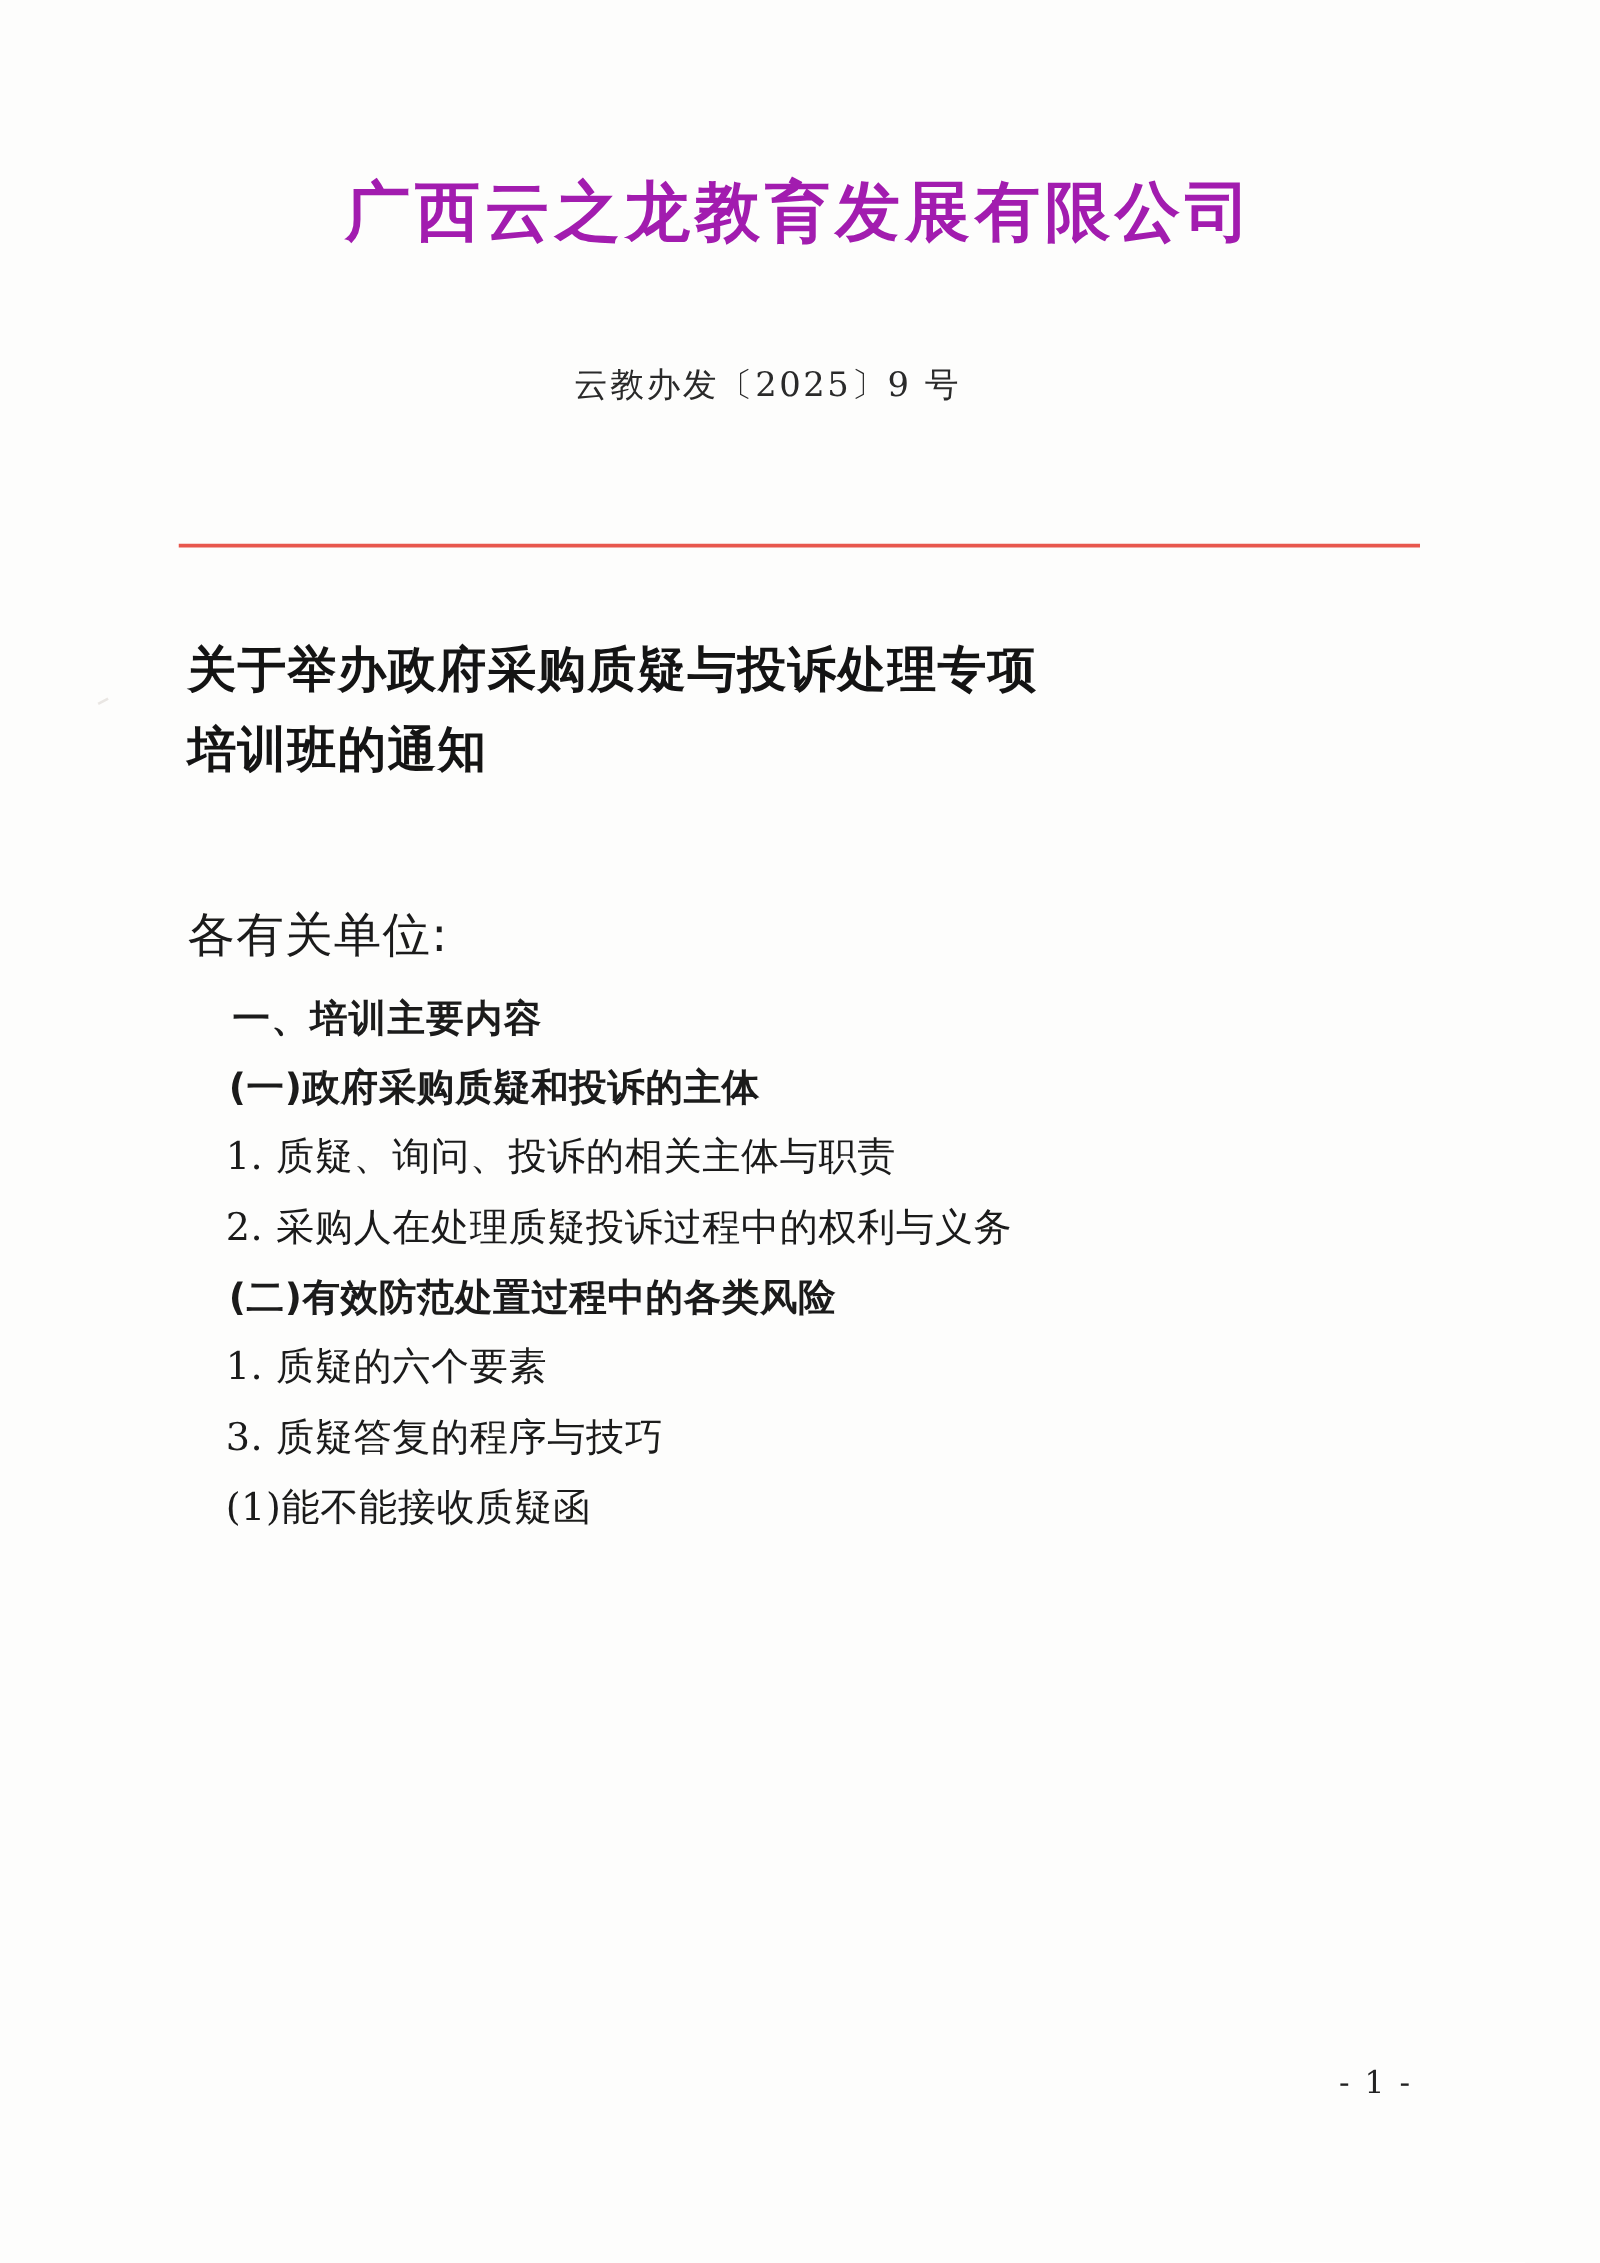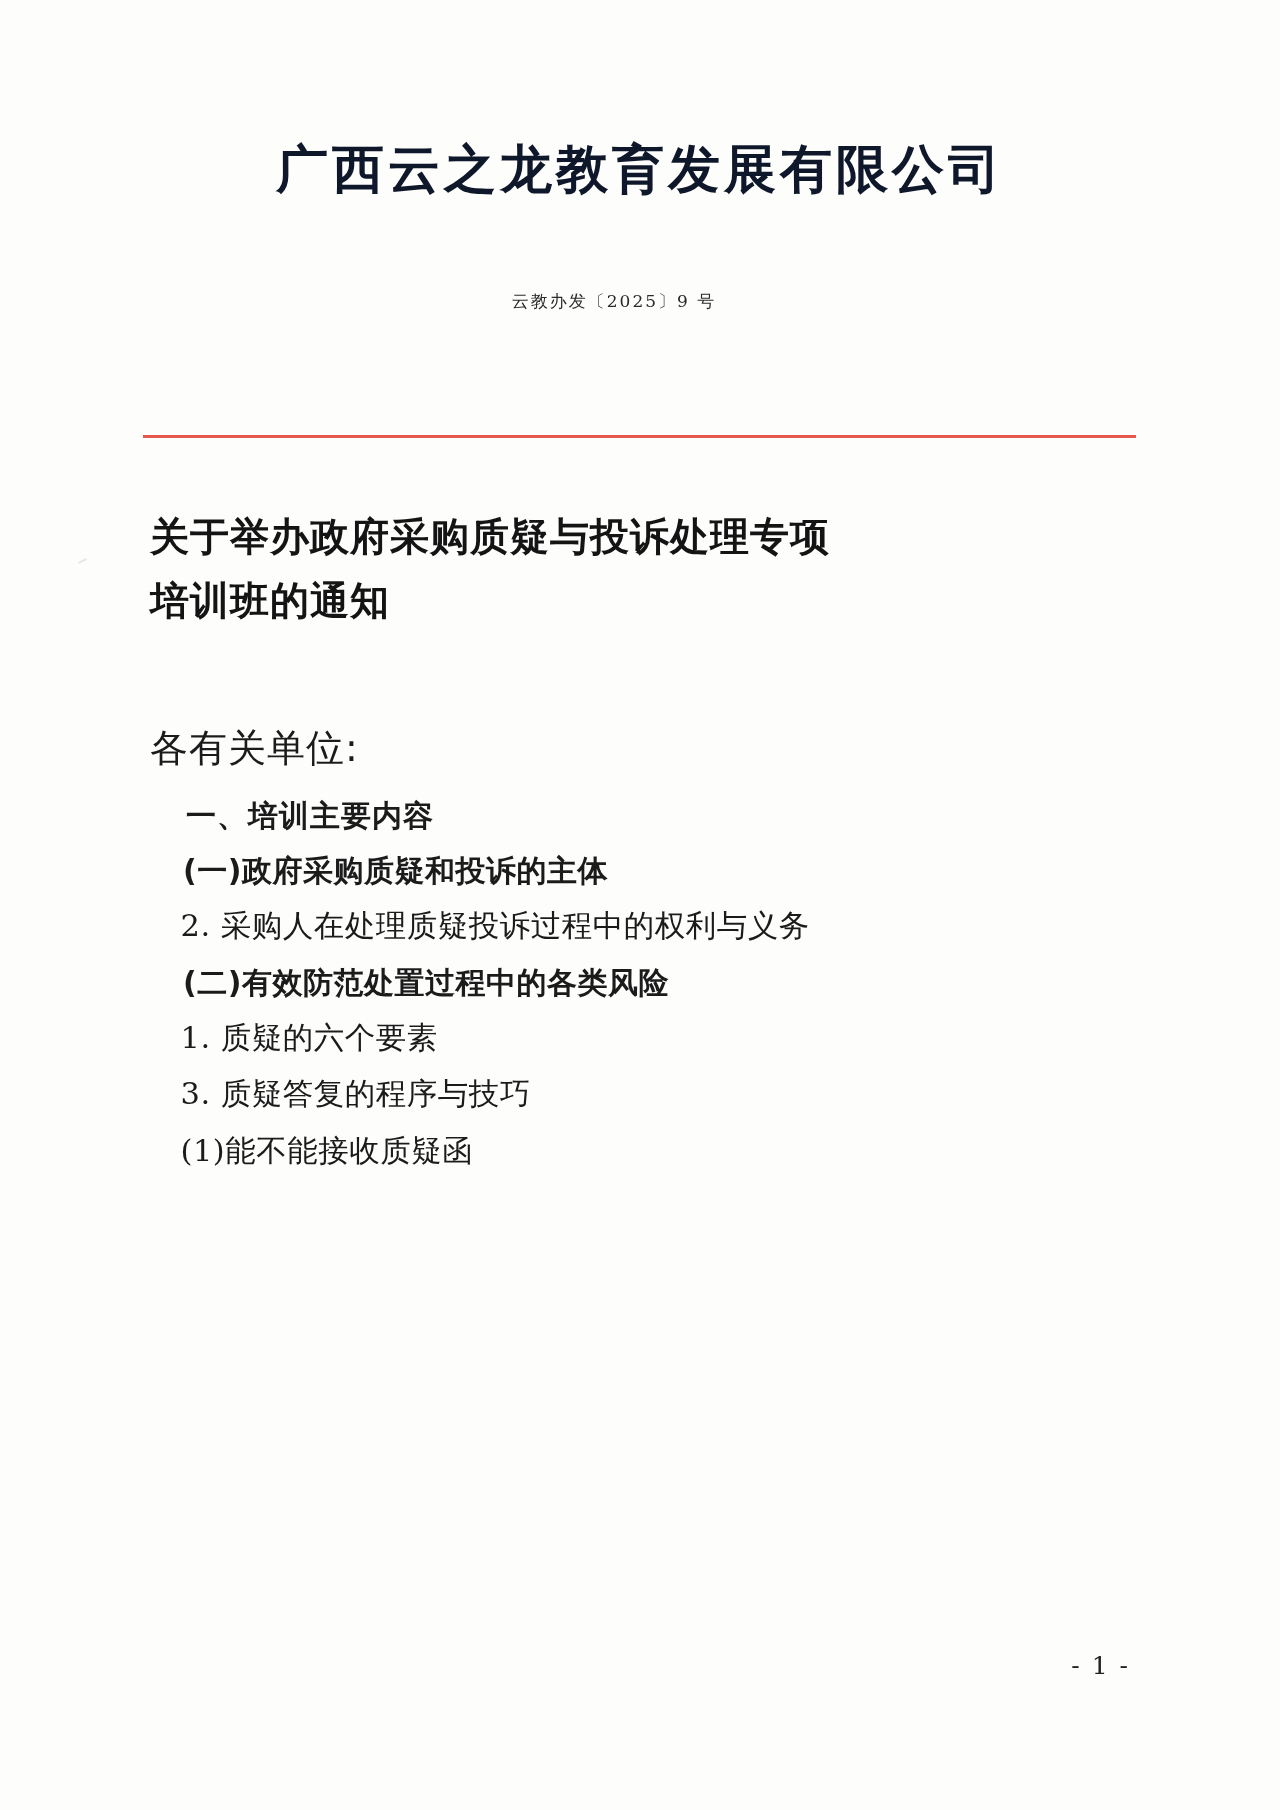--- a/index.html
+++ b/index.html
@@ -23,35 +23,35 @@
     height: 1810px;
     background: #fdfdfc;
   }
   
   .org-title {
     position: absolute;
     left: 0;
     top: 135px;
     width: 1280px;
     text-align: center;
-    color: #0f172a;
+    color: #a21caf;
     font-family: "DejaVu Sans", "Liberation Sans", sans-serif;
     font-weight: bold;
     font-size: 52px;
     letter-spacing: 4px;
     white-space: nowrap;
   }
   
   .doc-number {
     position: absolute;
     left: 0;
     top: 290px;
     width: 1228px;
     text-align: center;
-    font-size: 17px;
+    font-size: 27px;
     letter-spacing: 2px;
     color: #2a2a2a;
   }
   
   .red-rule {
     position: absolute;
     left: 143px;
     top: 435px;
     width: 993px;
     height: 3px;
@@ -154,20 +154,21 @@
 
   <div class="body-block">
 
     <p class="salutation">各有关单位:</p>
 
 
     <p class="h-level1">一、培训主要内容</p>
 
     <p class="h-level2">(一)政府采购质疑和投诉的主体</p>
 
+    <p class="item">1. 质疑、询问、投诉的相关主体与职责</p>
     <p class="item">2. 采购人在处理质疑投诉过程中的权利与义务</p>
 
     <p class="h-level2">(二)有效防范处置过程中的各类风险</p>
 
     <p class="item">1. 质疑的六个要素</p>
     <p class="item">3. 质疑答复的程序与技巧</p>
     <p class="item">(1)能不能接收质疑函</p>
 
   </div>
 

